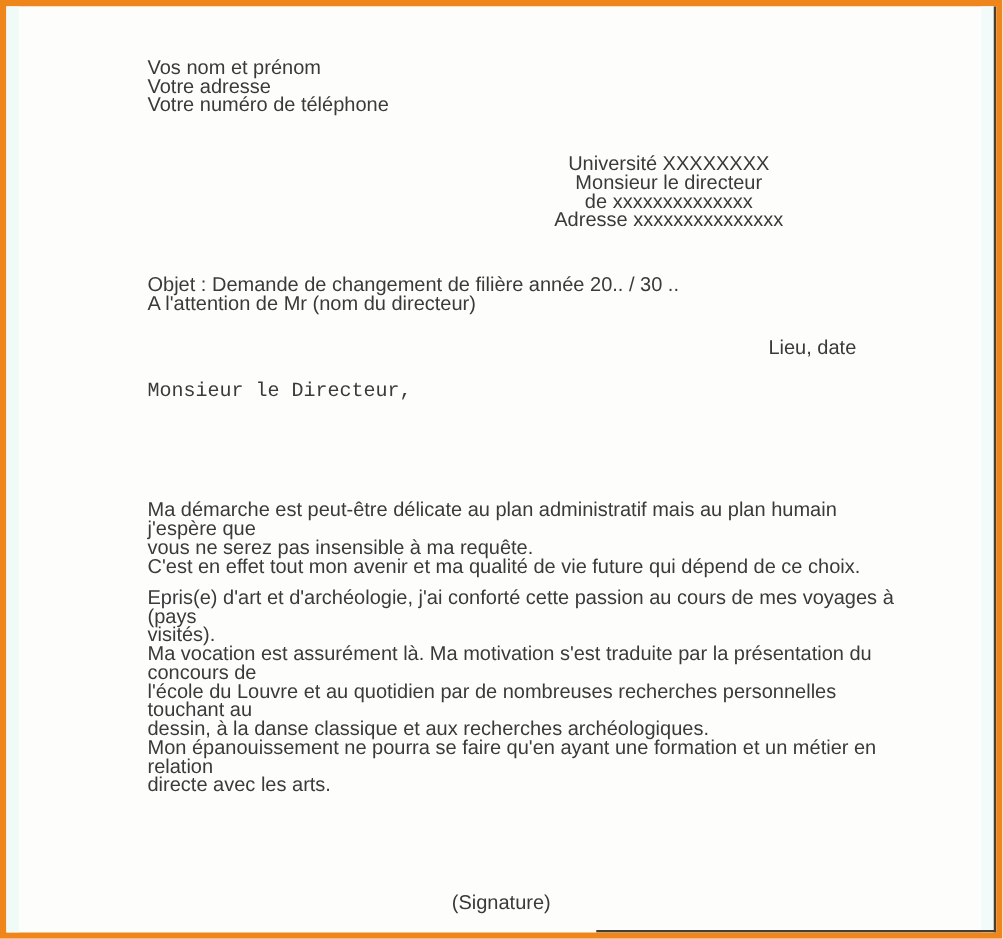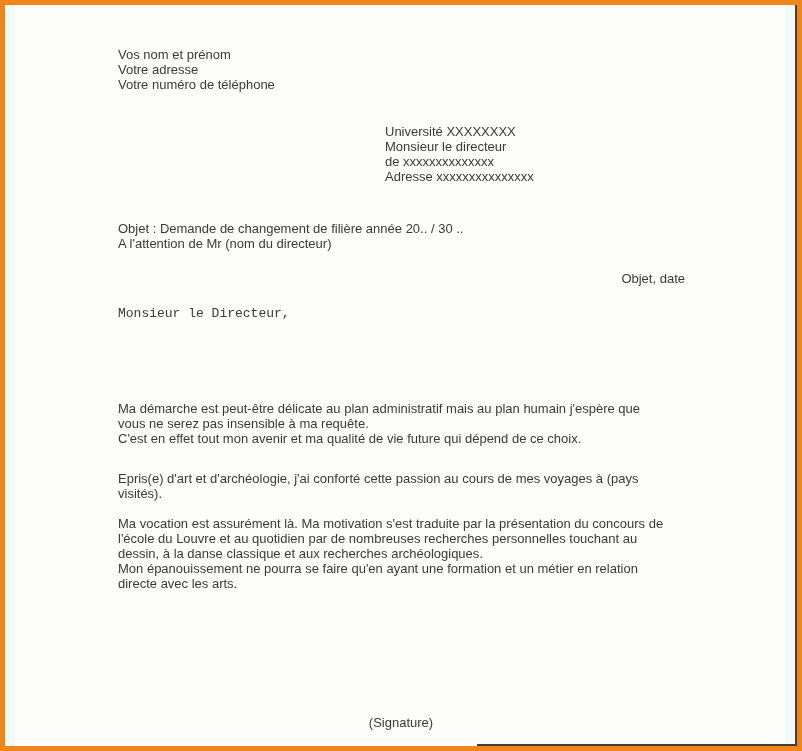--- a/index.html
+++ b/index.html
@@ -4,21 +4,21 @@
 <style>
   html, body { margin: 0; padding: 0; background: #fff; }
   .page {
     position: relative;
     width: 802px;
     height: 751px;
     box-sizing: border-box;
     border: 5px solid #ef861b;
     background: #fdfdfb;
     font-family: "Liberation Sans", "DejaVu Sans", sans-serif;
-    font-size: 13px;
+    font-size: 16px;
     line-height: 15px;
     color: #3a3a3a;
     overflow: hidden;
   }
   .tint-left {
     position: absolute; left: 0; top: 0; bottom: 0; width: 10px;
     background: #f0faf6; pointer-events: none;
   }
   .tint-right {
     position: absolute; right: 2px; top: 0; bottom: 0; width: 10px;
@@ -31,21 +31,21 @@
   .scan-edge-bottom {
     position: absolute; right: 0; bottom: 0; width: 320px; height: 2px;
     background: #4a3f2e;
   }
   .block {
     position: absolute;
     white-space: pre-line;
     width: 600px;
   }
   .sender     { left: 113px; top: 42px; }
-  .recipient  { left: auto; right: 112px; top: 119px; text-align: left; width: 300px; }
+  .recipient  { left: auto; right: 112px; top: 119px; text-align: center; width: 300px; }
   .subject    { left: 113px; top: 216px; }
   .place-date { left: auto; right: 112px; top: 266px; text-align: right; width: 200px; }
   .salutation { left: 113px; top: 301px; font-family: Liberation Mono, monospace; }
   .p1 { left: 113px; top: 331px; }
   .p2 { left: 113px; top: 396px; }
   .p3 { left: 113px; top: 466px; }
   .p4 { left: 113px; top: 511px; }
   .p5 { left: 113px; top: 609px; }
   .p6 { left: 113px; top: 657px; }
   .signature { left: 0; right: 0; top: 710px; text-align: center; width: auto; }
@@ -64,21 +64,21 @@
 Votre numéro de téléphone</div>
 
   <div class="block recipient">Université XXXXXXXX
 Monsieur le directeur
 de xxxxxxxxxxxxxx
 Adresse xxxxxxxxxxxxxxx</div>
 
   <div class="block subject">Objet : Demande de changement de filière année 20.. / 30 ..
 A l'attention de Mr (nom du directeur)</div>
 
-  <div class="block place-date">Objet, date</div>
+  <div class="block place-date">Lieu, date</div>
 
   <div class="block salutation">Monsieur le Directeur,</div>
 
 
   <div class="block p2">Ma démarche est peut-être délicate au plan administratif mais au plan humain j'espère que
 vous ne serez pas insensible à ma requête.
 C'est en effet tout mon avenir et ma qualité de vie future qui dépend de ce choix.</div>
 
   <div class="block p3">Epris(e) d'art et d'archéologie, j'ai conforté cette passion au cours de mes voyages à (pays
 visités).</div>

